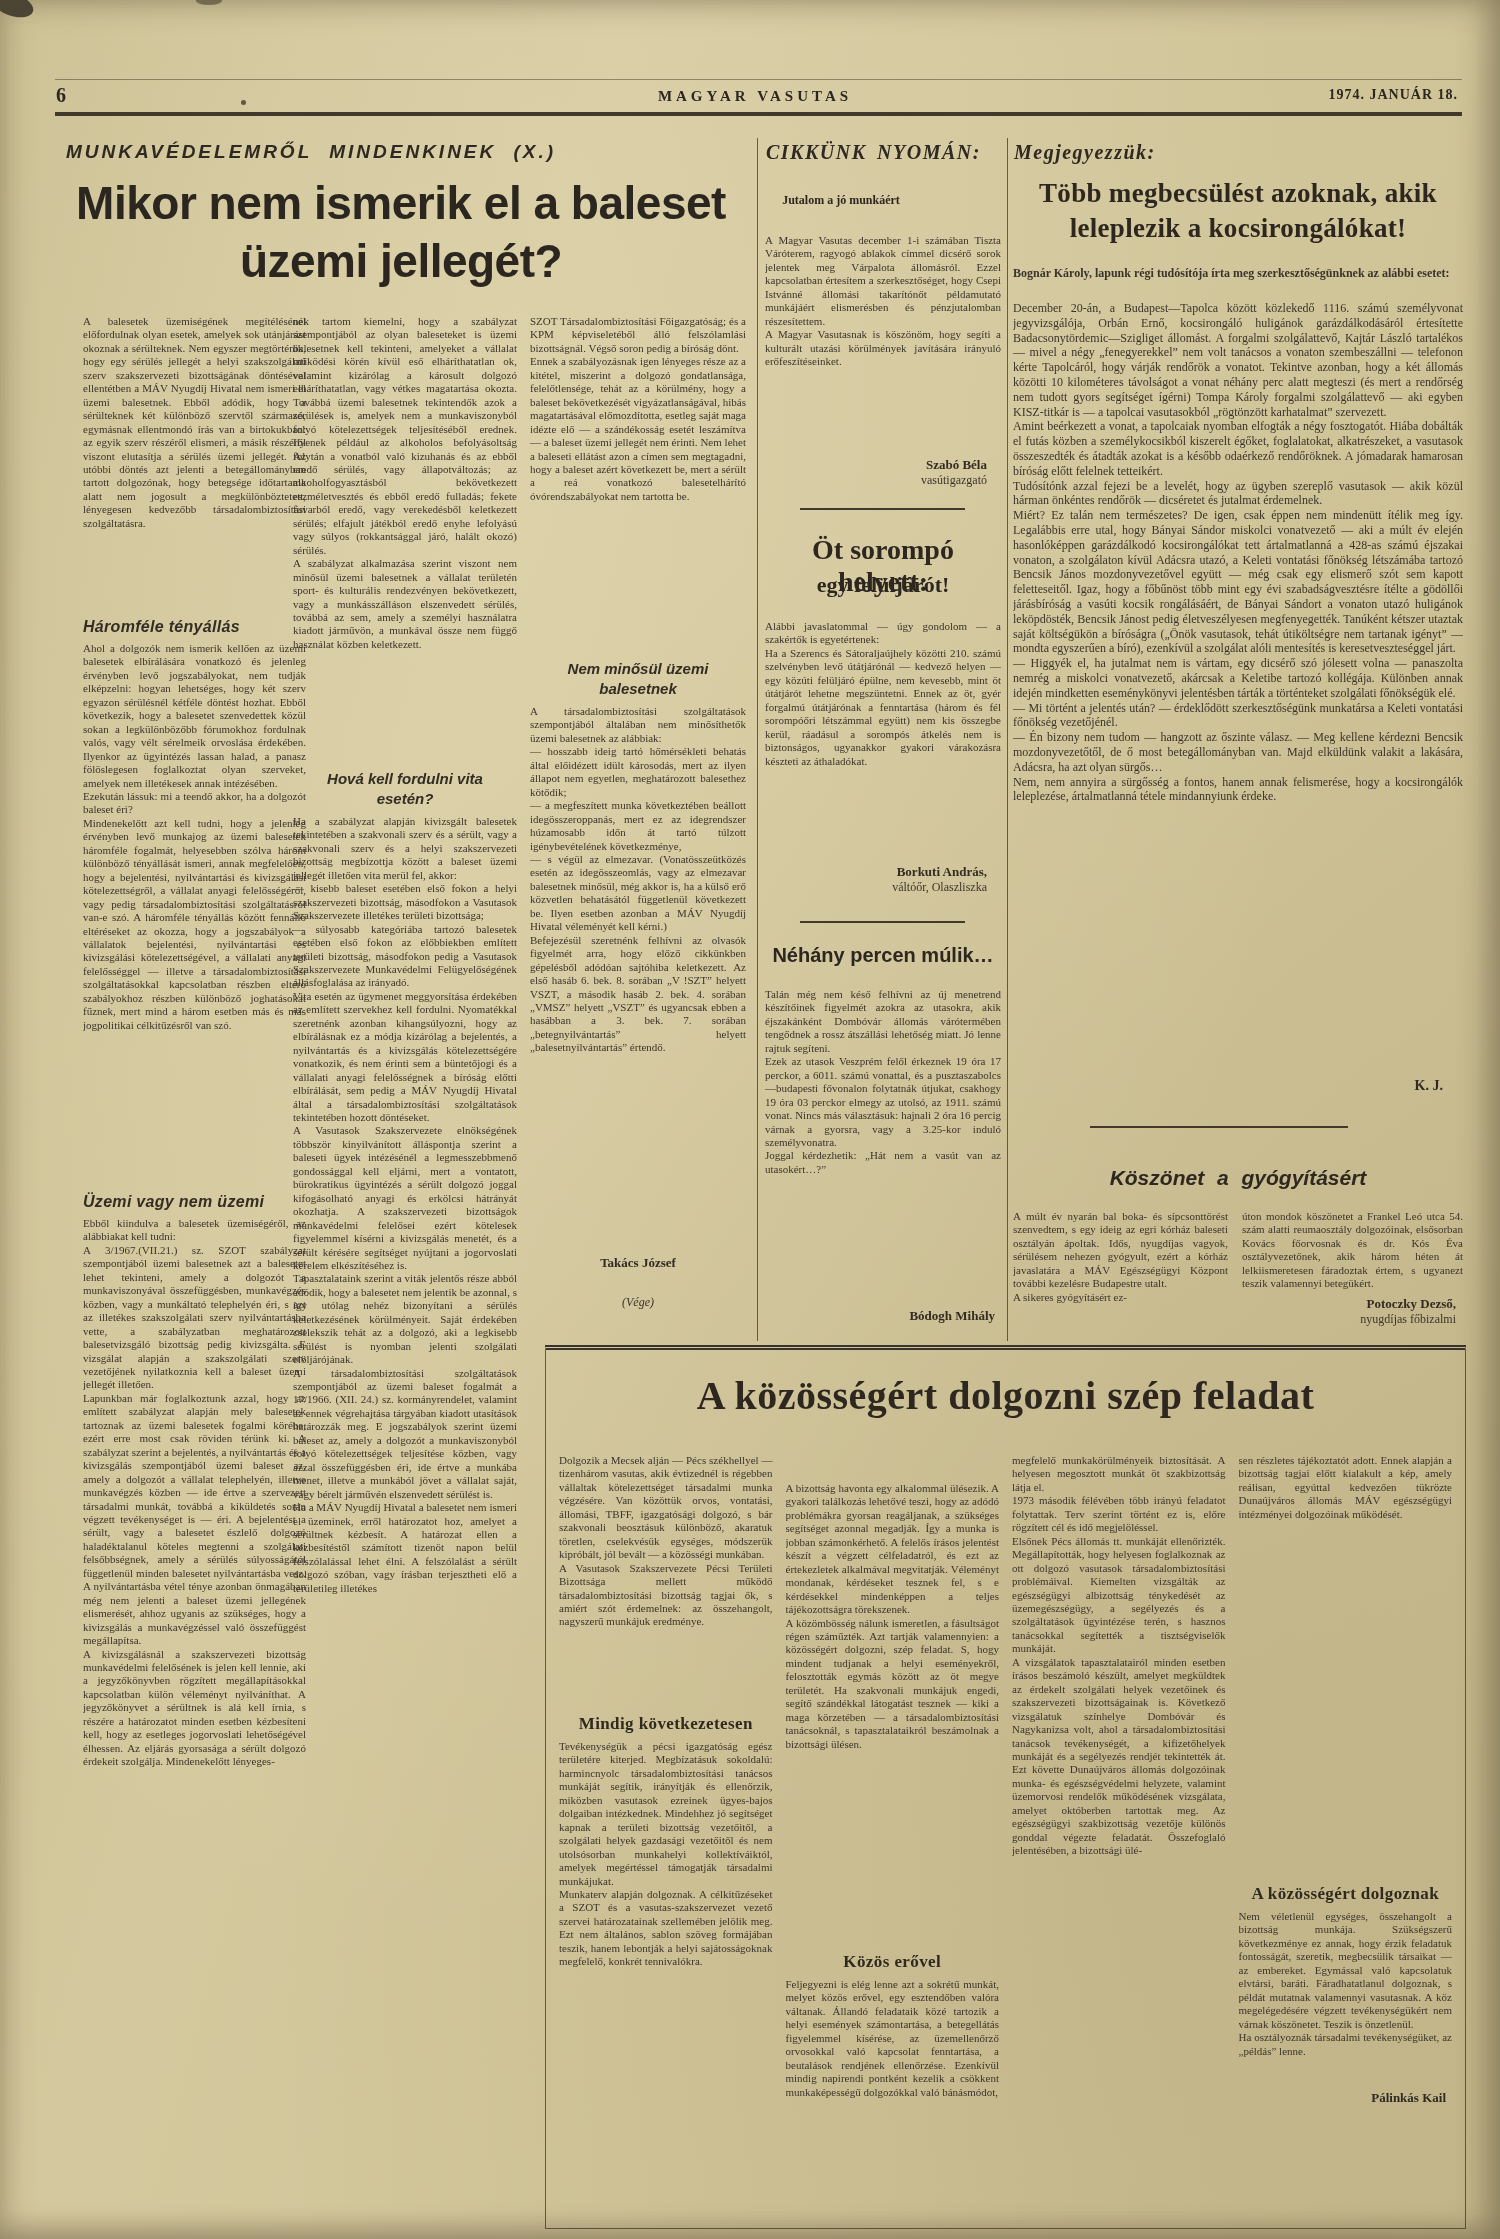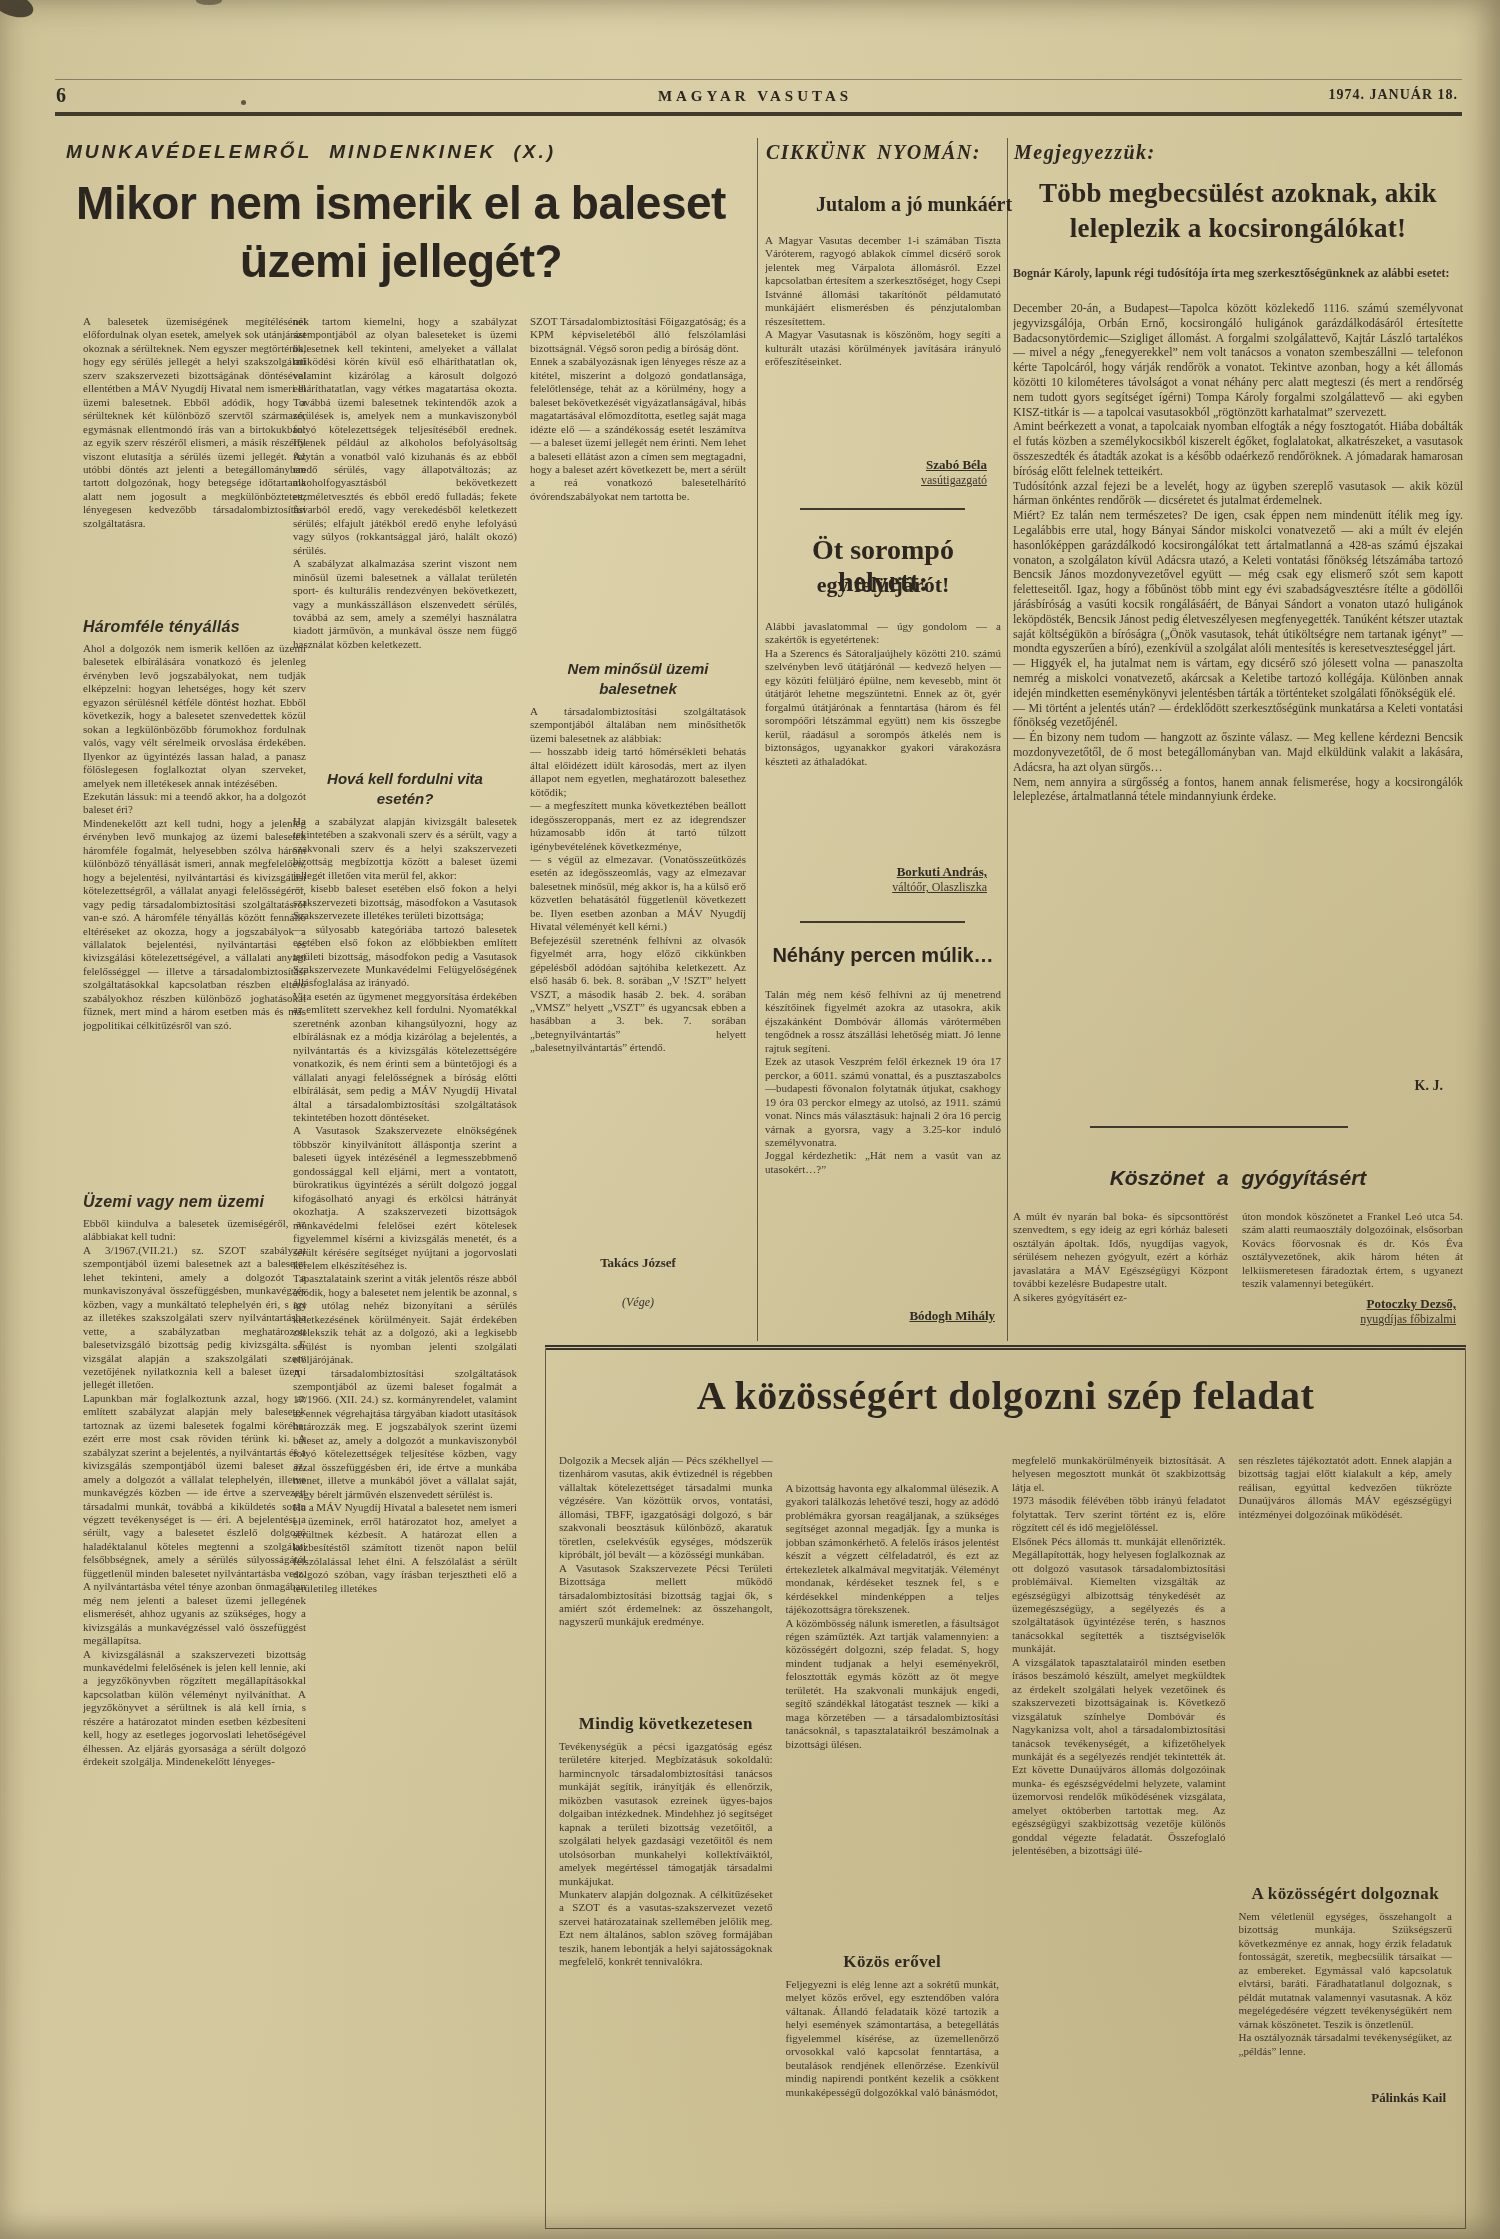--- a/index.html
+++ b/index.html
@@ -14,21 +14,21 @@
       box-shadow:inset -18px 0 26px rgba(80,68,45,.30), inset 0 -14px 22px rgba(80,68,45,.22), inset 10px 6px 30px rgba(90,78,52,.18);}
   .abs{position:absolute;}
   .rule{position:absolute;background:#42392d;}
   .vrule{position:absolute;width:1px;background:rgba(62,53,40,.75);}
   .tb{font-size:11px;line-height:13.45px;text-align:justify;white-space:pre-line;overflow:hidden;color:#3c352b;}
   .tb-wide{font-size:12px;line-height:14.8px;text-align:justify;white-space:pre-line;overflow:hidden;color:#3b342a;}
   .col{position:absolute;top:315px;}
   .sh-left{font:italic bold 16px/19px "Liberation Sans",sans-serif;margin:7px 0 6px;color:#332d24;letter-spacing:.3px;}
   .sh-c{font:italic bold 15px/20px "Liberation Sans",sans-serif;margin:6px 0;color:#332d24;text-align:center;padding:0 26px;}
   .sh-box{font:bold 17px/20px "Liberation Serif",serif;margin:7px 0 6px;color:#30291f;text-align:center;letter-spacing:.4px;}
-  .sig{ text-align:right;text-decoration:underline;}
+  .sig{ text-align:right;}
   .sig .sig-name{font-weight:bold;font-size:13px;line-height:16px;color:#332c23;}
   .sig .sig-role{font-size:12px;line-height:15px;color:#3c352b;}
   .kicker-sans{font:italic bold 19px "Liberation Sans",sans-serif;letter-spacing:3px;word-spacing:9px;color:#2f2921;}
   .kicker-serif{font:italic bold 20px "Liberation Serif",serif;letter-spacing:1.5px;word-spacing:4px;color:#2f2921;}
   .head-main{font-family:"Liberation Sans",sans-serif;font-weight:bold;font-size:46px;line-height:1;letter-spacing:-.5px;color:#2b2620;text-align:center;}
   .head-serif{font-family:"Liberation Serif",serif;font-weight:bold;color:#2e2720;text-align:center;}
   .smudge{position:absolute;background:#2c2620;border-radius:50%;}
 </style>
 </head>
 <body>
@@ -92,21 +92,21 @@
       </div>
     </div>
   </section>
 
   <div class="vrule" style="left:757px;top:138px;height:1203px;"></div>
   <div class="vrule" style="left:1007px;top:138px;height:1203px;"></div>
 
   <section>
     <div class="abs kicker-serif" style="left:766px;top:141px;width:236px;">CIKKÜNK NYOMÁN:</div>
 
-    <div class="abs head-serif" style="left:796px;top:193px;width:236px;font-size:20px;">Jutalom a jó munkáért</div>
+    <div class="abs head-serif" style="left:723px;top:193px;width:236px;font-size:12px;">Jutalom a jó munkáért</div>
     <div class="abs tb" style="left:765px;top:234px;width:236px;height:222px;">A Magyar Vasutas december 1-i számában Tiszta Váróterem, ragyogó ablakok címmel dicsérő sorok jelentek meg Várpalota állomásról. Ezzel kapcsolatban értesítem a szerkesztőséget, hogy Csepi Istvánné állomási takarítónőt példamutató munkájáért elismerésben és pénzjutalomban részesítettem.
 A Magyar Vasutasnak is köszönöm, hogy segíti a kulturált utazási körülmények javítására irányuló erőfeszítéseinket.</div>
     <div class="abs sig" style="left:765px;top:457px;width:222px;">
       <div class="sig-name">Szabó Béla</div>
       <div class="sig-role">vasútigazgató</div>
     </div>
     <div class="rule" style="left:800px;top:508px;width:165px;height:2px;"></div>
 
     <div class="abs head-serif" style="left:765px;top:534px;width:236px;font-size:28px;">Öt sorompó helyett:</div>
     <div class="abs head-serif" style="left:765px;top:572px;width:236px;font-size:22px;">egy felüljárót!</div>

